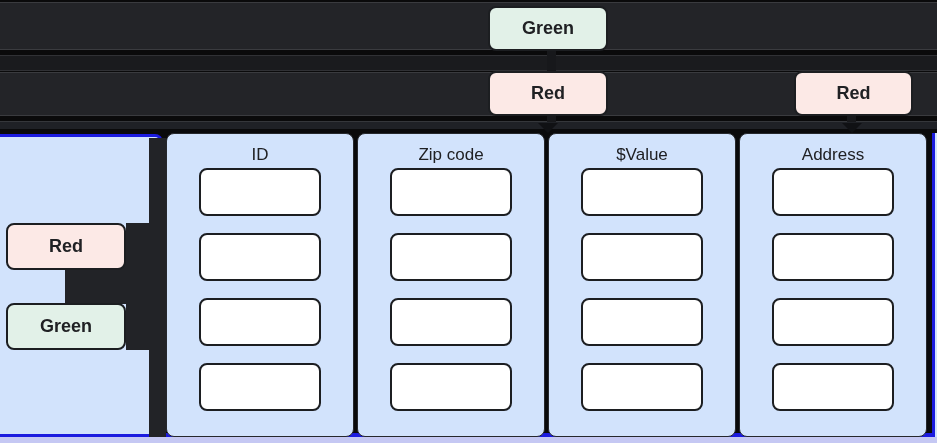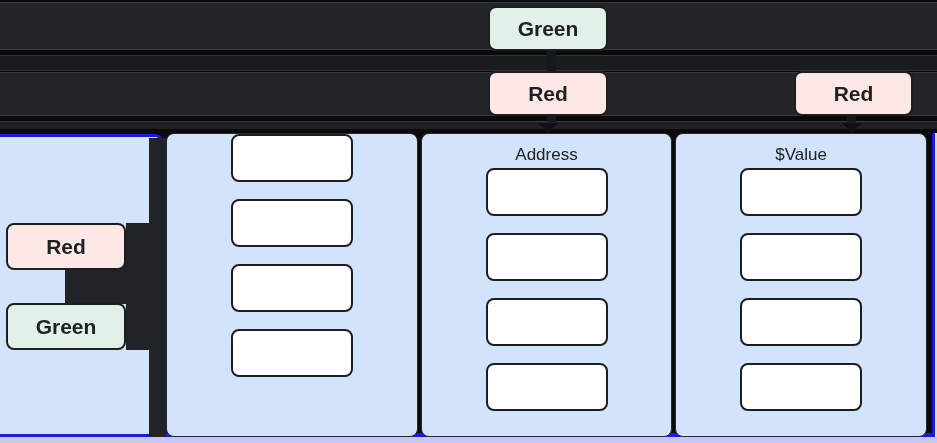--- a/index.html
+++ b/index.html
@@ -41,21 +41,21 @@
 
   
   .left-panel{left:-8px;top:134px;width:171px;height:303px;background:var(--panel-blue);
     border:3px solid var(--accent-blue);border-radius:8px;z-index:5;}
   
   .right-sliver{left:932px;top:133px;width:5px;height:304px;background:var(--panel-blue);
     border-left:3px solid var(--accent-blue);z-index:5;}
 
   
   .chip{display:flex;align-items:center;justify-content:center;border:2px solid var(--box-border);
-    border-radius:8px;font-weight:bold;font-size:21px;color:var(--ink);z-index:10;}
+    border-radius:8px;font-weight:bold;font-size:18px;color:var(--ink);z-index:10;}
   .chip.green{background:var(--chip-green);}
   .chip.red{background:var(--chip-red);}
   .chip-top-green{left:488px;top:6px;width:120px;height:45px;}
   .chip-top-red1{left:488px;top:71px;width:120px;height:45px;}
   .chip-top-red2{left:794px;top:71px;width:119px;height:45px;}
   .chip-left-red{left:6px;top:223px;width:120px;height:47px;}
   .chip-left-green{left:6px;top:303px;width:120px;height:47px;}
 
   
   .cols{left:166px;top:133px;width:761px;height:304px;display:flex;gap:3px;z-index:7;}
@@ -86,44 +86,54 @@
 <div class="abs left-panel"></div>
 <div class="abs elbow elbowA"></div>
 <div class="abs elbow elbowB"></div>
 <div class="abs elbow elbowC"></div>
 <div class="abs vstrip"></div>
 
 <div class="abs right-sliver"></div>
 
 <div class="abs cols">
   <div class="col">
+    <div class="col-header">ID</div>
+    <div class="boxes">
+        <input class="input-box" style="">
+        <input class="input-box" style="">
+        <input class="input-box" style="">
+        <input class="input-box" style="">
+      </div>
+  </div>
+  <div class="col">
+    <div class="col-header">Zip code</div>
+    <div class="boxes">
+        <input class="input-box" style="">
+        <input class="input-box" style="">
+        <input class="input-box" style="">
+        <input class="input-box" style="">
+      </div>
+  </div>
+  <div class="col">
+    <div class="col-header">$Value</div>
     <div class="boxes">
         <input class="input-box" style="">
         <input class="input-box" style="">
         <input class="input-box" style="">
         <input class="input-box" style="">
       </div>
   </div>
   <div class="col">
     <div class="col-header">Address</div>
     <div class="boxes">
         <input class="input-box" style="">
         <input class="input-box" style="">
         <input class="input-box" style="">
         <input class="input-box" style="">
       </div>
   </div>
-  <div class="col">
-    <div class="col-header">$Value</div>
-    <div class="boxes">
-        <input class="input-box" style="">
-        <input class="input-box" style="">
-        <input class="input-box" style="">
-        <input class="input-box" style="">
-      </div>
-  </div>
 </div>
 
 <div class="abs chip green chip-top-green">Green</div>
 <div class="abs chip red chip-top-red1">Red</div>
 <div class="abs chip red chip-top-red2">Red</div>
 <div class="abs chip red chip-left-red">Red</div>
 <div class="abs chip green chip-left-green">Green</div>
 
 </body></html>

